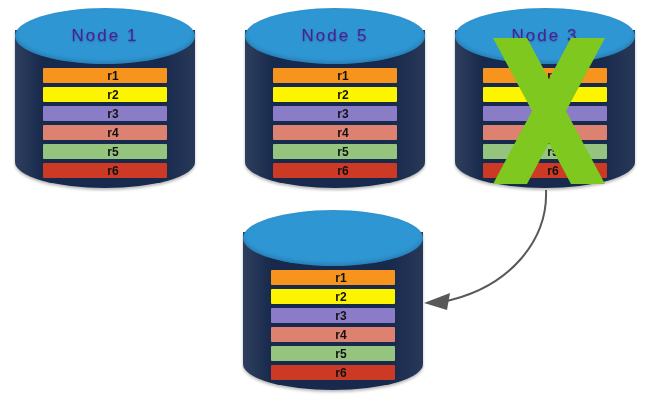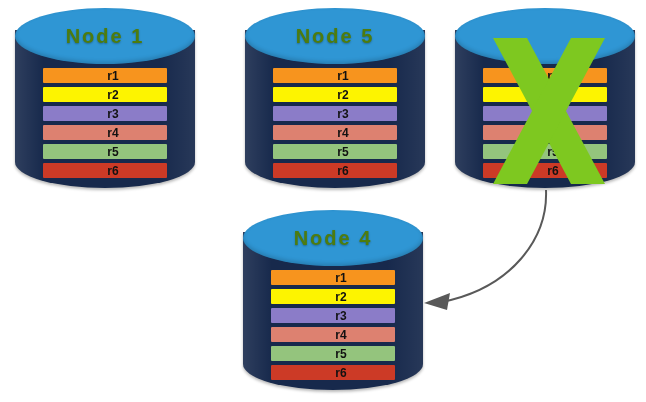--- a/index.html
+++ b/index.html
@@ -59,23 +59,23 @@
   }
   .node-label {
     position: absolute;
     left: 0;
     top: 0;
     width: 180px;
     height: 56px;
     display: flex;
     align-items: center;
     justify-content: center;
-    color: #4d7c0f;
-    font-size: 20px;
-    font-weight: bold;
+    color: #4c1d95;
+    font-size: 17px;
+    font-weight: normal;
     letter-spacing: 2px;
     text-shadow: 0 1px 2px rgba(0,0,0,0.30);
     white-space: nowrap;
   }
 
   
   .rows {
     position: absolute;
     left: 28px;
     top: 60px;
@@ -139,41 +139,41 @@
       <div class="row" style="background:#8b7cc8">r3</div>
       <div class="row" style="background:#dd8170">r4</div>
       <div class="row" style="background:#94c47d">r5</div>
       <div class="row" style="background:#cc3a26">r6</div>
     </div>
   </div>
 
   <div class="node" style="left:455px; top:8px;">
     <div class="node-body"></div>
     <div class="node-top"></div>
+    <div class="node-label">Node  3</div>
     <div class="rows">
       <div class="row" style="background:#f7941e">r1</div>
       <div class="row" style="background:#fdf400">r2</div>
       <div class="row" style="background:#8b7cc8">r3</div>
       <div class="row" style="background:#dd8170">r4</div>
       <div class="row" style="background:#94c47d">r5</div>
       <div class="row" style="background:#cc3a26">r6</div>
     </div>
 
     <svg class="x-mark" style="left:32px; top:30px;" width="124" height="146" viewBox="0 0 124 146">
       <g fill="#7ec820">
         <polygon points="6,0 40,0 118,146 84,146"></polygon>
         <polygon points="84,0 118,0 40,146 6,146"></polygon>
       </g>
     </svg>
   </div>
 
   <div class="node" style="left:243px; top:210px;">
     <div class="node-body"></div>
     <div class="node-top"></div>
-    <div class="node-label">Node  4</div>
     <div class="rows">
       <div class="row" style="background:#f7941e">r1</div>
       <div class="row" style="background:#fdf400">r2</div>
       <div class="row" style="background:#8b7cc8">r3</div>
       <div class="row" style="background:#dd8170">r4</div>
       <div class="row" style="background:#94c47d">r5</div>
       <div class="row" style="background:#cc3a26">r6</div>
     </div>
   </div>
 

